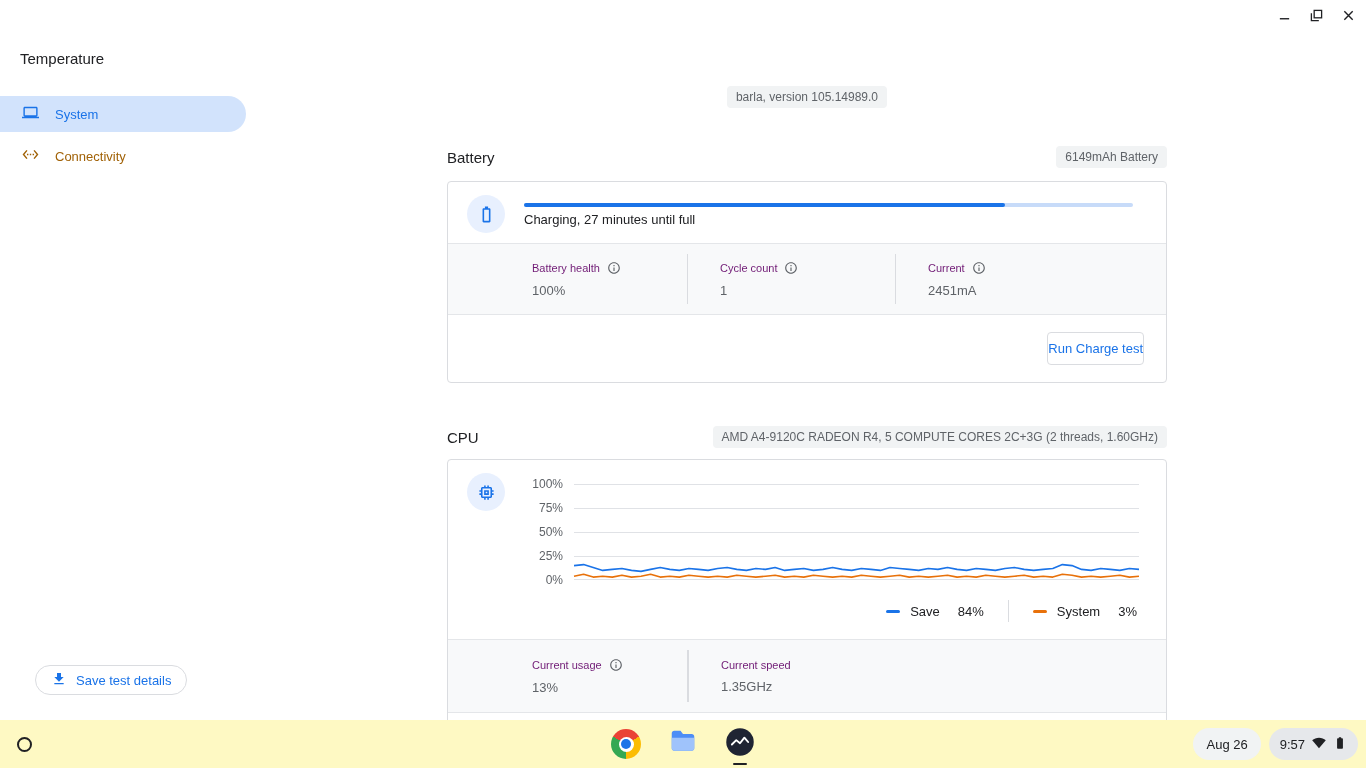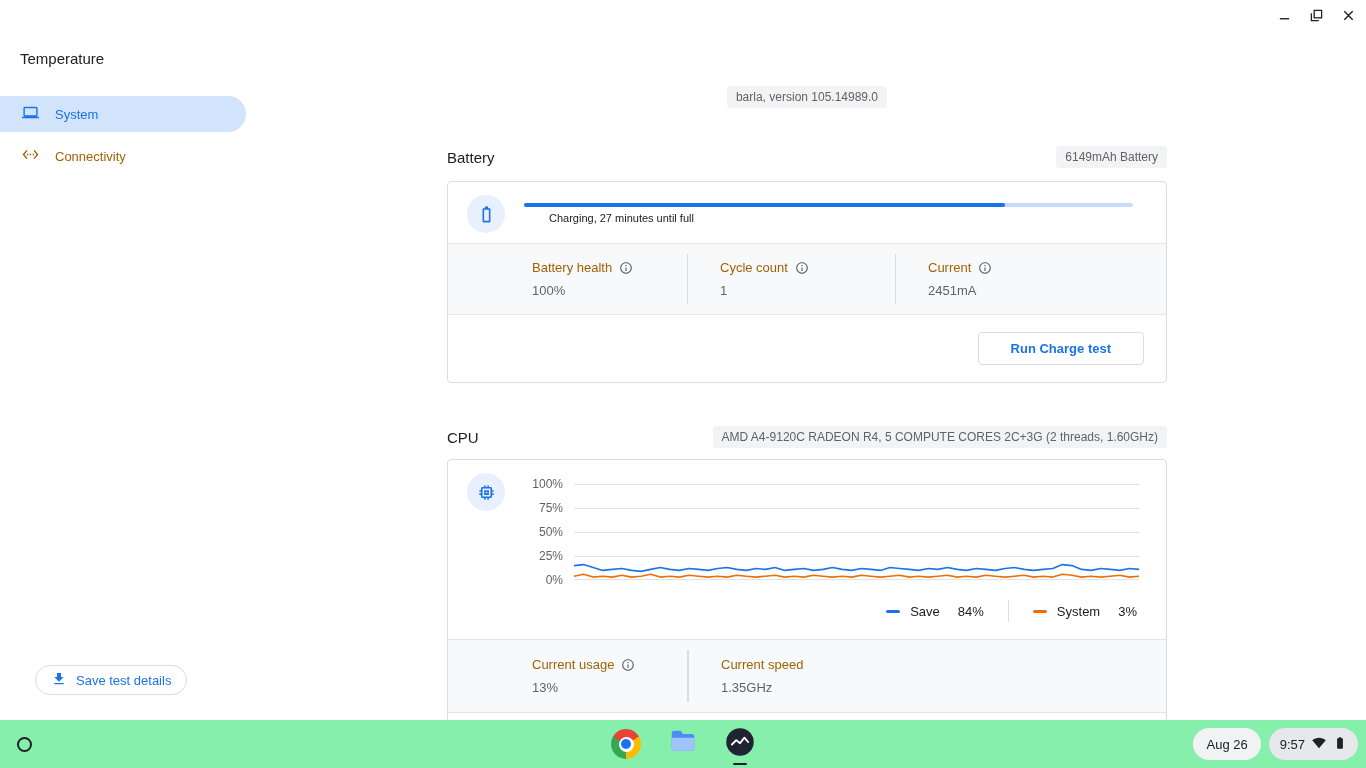--- a/index.html
+++ b/index.html
@@ -31,57 +31,57 @@
 
   .card { position:absolute; left:0; width:720px; background:#fff; border:1px solid #dadce0; border-radius:4px; }
   .card.battery { top:181px; height:202px; }
   .card.cpu { top:459px; height:312px; overflow:hidden; }
 
   .icon-circle { position:absolute; left:19px; top:13px; width:38px; height:38px; border-radius:50%; background:#e8f0fe; color:#1a73e8; display:flex; align-items:center; justify-content:center; }
   .icon-circle svg { width:19px; height:19px; }
 
   .battery-progress { position:absolute; left:76px; top:21px; right:33px; height:4px; border-radius:2px; background:#c7dbf9; }
   .battery-progress .fill { height:4px; border-radius:2px; background:#1a73e8; }
-  .charge-status { position:absolute; left:76px; top:30px; font-size:11px; color:#202124;margin-left:25px; }
+  .charge-status { position:absolute; left:76px; top:30px; font-size:13px; color:#202124; }
 
   .divider-h { position:absolute; left:0; right:0; height:1px; background:#e4e6e9; }
 
   .stats-row { position:absolute; left:0; right:0; display:flex; align-items:stretch; padding-left:84px; background:#f8f9fa; }
   .stat-col { display:flex; flex-direction:column; justify-content:center; gap:8px; }
-  .stat-col .label-row { display:flex; align-items:center; gap:7px; font-size:13px; color:#a16207; }
+  .stat-col .label-row { display:flex; align-items:center; gap:7px; font-size:11px; color:#701a75; }
   .stat-col .value { font-size:13px; color:#5f6368; }
   .info-icon { width:14px; height:14px; color:#5f6368; display:inline-flex; cursor:pointer; }
   .info-icon svg { width:14px; height:14px; }
   .v-divider { width:1px; background:#dadce0; margin:10px 0; }
   .stat-col.c1 { width:155px; }
   .stat-col.c2 { width:207px; padding-left:32px; }
   .stat-col.c3 { padding-left:32px; flex:1; }
 
   .card-actions { position:absolute; right:22px; display:flex; align-items:center; }
-  .btn-outline { background:#fff; border:1px solid #dadce0; border-radius:4px; color:#1a73e8; font-size:13px; font-weight:700; padding:8px 32px; }
+  .btn-outline { background:#fff; border:1px solid #dadce0; border-radius:4px; color:#1a73e8; font-size:13px; font-weight:400; padding:8px 0; }
 
   
   .ylabels { position:absolute; left:0; top:0; width:115px; height:130px; }
   .ytick { position:absolute; right:0; transform:translateY(-50%); font-size:12px; color:#5f6368; }
   .plot { position:absolute; left:126px; top:24px; width:565px; height:96px; }
   .gridline { position:absolute; left:0; right:0; height:1px; background:#e0e2e6; }
   .plot svg { position:absolute; left:0; top:0; width:100%; height:100%; overflow:visible; }
 
   .legend { position:absolute; top:140px; right:29px; display:flex; align-items:center; height:22px; }
   .legend-dash { width:14px; height:3px; border-radius:1.5px; flex:none; }
   .legend-label { font-size:13px; color:#202124; margin-left:10px; }
   .legend-value { font-size:13px; color:#202124; margin-left:18px; }
   .legend-divider { width:1px; height:22px; background:#dadce0; margin:0 24px; }
 
   
   .save-btn { position:absolute; left:35px; top:665px; height:30px; display:flex; align-items:center; gap:9px; padding:0 15px; background:#fff; border:1px solid #dadce0; border-radius:15px; color:#1a73e8; font-size:13px; font-weight:500; }
   .save-btn svg { width:16px; height:16px; }
 
   
-  .shelf { position:absolute; left:0; bottom:0; width:100%; height:48px; background:#86efac; z-index:20; }
+  .shelf { position:absolute; left:0; bottom:0; width:100%; height:48px; background:#fef9c3; z-index:20; }
   .launcher { position:absolute; left:6px; top:6px; width:36px; height:36px; border:none; background:none; display:flex; align-items:center; justify-content:center; border-radius:50%; }
   .launcher-ring { width:15px; height:15px; border:2px solid #202124; border-radius:50%; }
   .shelf-apps { position:absolute; left:50%; transform:translateX(-50%); top:0; height:48px; display:flex; align-items:center; gap:27px; }
   .app { position:relative; width:30px; height:48px; display:flex; align-items:center; justify-content:center; cursor:pointer; }
   .app svg, .app .chrome-icon { width:30px; height:30px; }
   .chrome-icon { border-radius:50%; position:relative; background:conic-gradient(from -60deg, #ea4335 0deg 120deg, #fbbc04 120deg 240deg, #34a853 240deg 360deg); }
   .chrome-icon::before { content:""; position:absolute; inset:7.5px; border-radius:50%; background:#fff; }
   .chrome-icon::after { content:""; position:absolute; inset:10px; border-radius:50%; background:#1a73e8; }
   .active-indicator { position:absolute; bottom:3px; left:50%; transform:translateX(-50%); width:14px; height:2px; border-radius:1px; background:#202124; }
 

